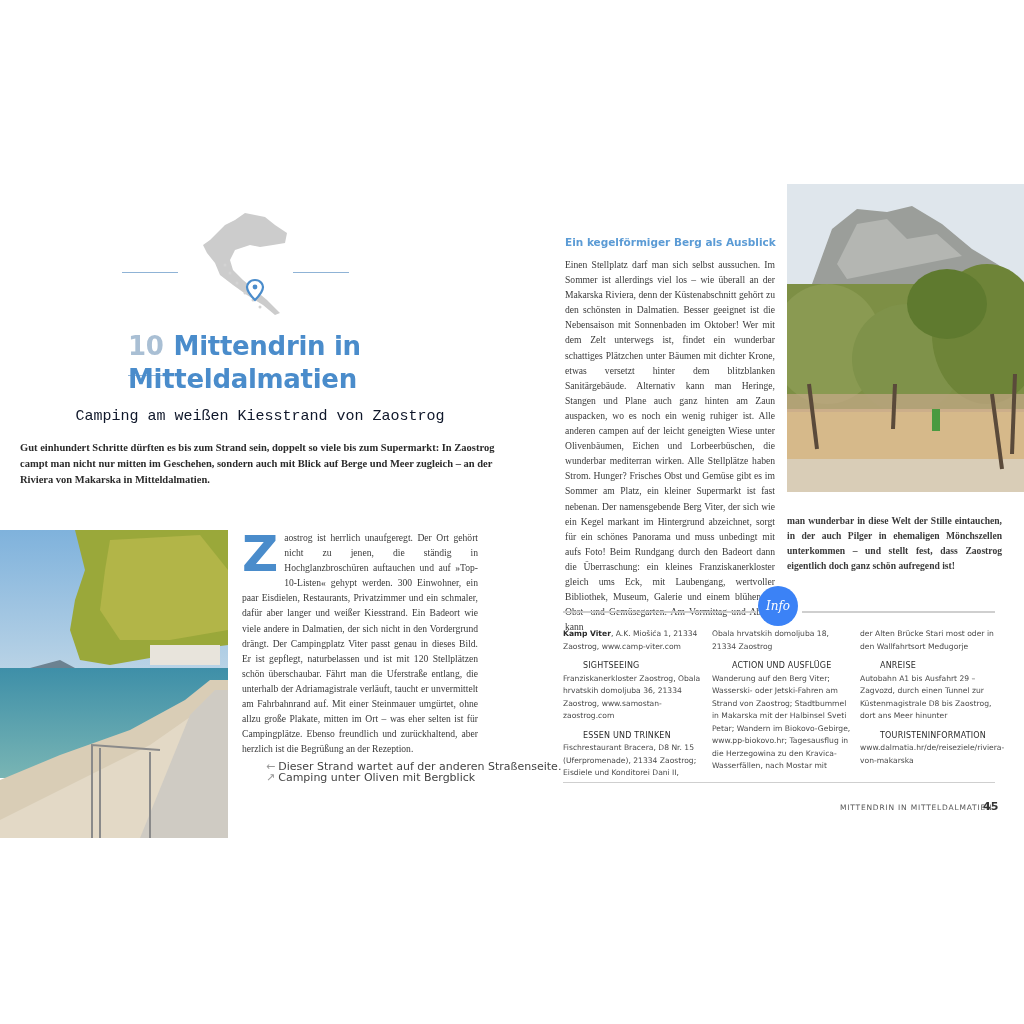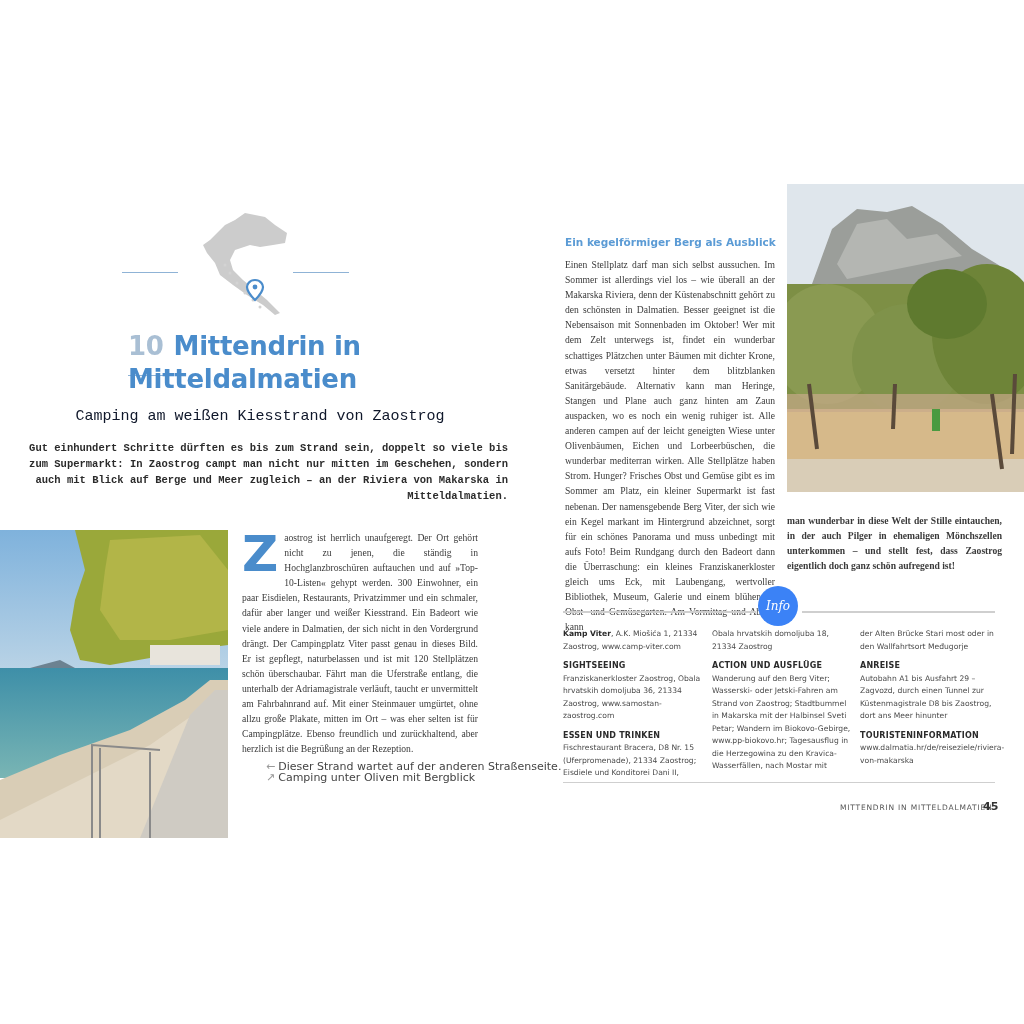--- a/index.html
+++ b/index.html
@@ -4,42 +4,42 @@
 <style>
   html, body { margin:0; padding:0; background:#ffffff; }
   body { width:1024px; height:1024px; position:relative; overflow:hidden; font-family:"Liberation Sans", sans-serif; color:#2b2b2b; }
 
   
   .hline { position:absolute; height:1px; background:#8fb3d6; }
   .map { position:absolute; left:175px; top:205px; width:120px; height:115px; }
   .chapter-title { position:absolute; left:128px; top:330px; width:260px; color:#4a8ccb; font-weight:bold; font-size:26px; line-height:33px; font-family:"DejaVu Sans", sans-serif; letter-spacing:-0.3px; }
   .chapter-num { color:#a9bfd4; font-weight:bold; margin-right:10px; border-bottom:1px solid #8fb3d6; padding-bottom:14px; }
   .subtitle { position:absolute; left:20px; top:408px; width:480px; text-align:center; font-size:15px; color:#0f172a; font-family:Liberation Mono, monospace; }
-  .lead { position:absolute; left:20px; top:440px; width:480px; text-align:right; font-size:10.5px; line-height:16px; font-weight:bold; color:#2b2b2b; font-family:Liberation Mono, monospace;margin-left:8px; }
+  .lead { position:absolute; left:20px; top:440px; width:480px; text-align:left; font-size:10.5px; line-height:16px; font-weight:bold; color:#2b2b2b; font-family:Liberation Serif, serif; }
 
   
   .photo-beach { position:absolute; left:0; top:530px; width:228px; height:308px; overflow:hidden; }
   .photo-camp { position:absolute; left:787px; top:184px; width:237px; height:308px; overflow:hidden; }
 
   
   .serif { font-family:"Liberation Serif", serif; font-size:9.6px; line-height:15.1px; color:#3a3a3a; text-align:justify; }
   .col-left { position:absolute; left:242px; top:530px; width:236px; }
   .dropcap { float:left; font-family:"DejaVu Sans", sans-serif; font-weight:bold; color:#4a8ccb; font-size:50px; line-height:44px; margin:2px 6px 0 0; }
   .captions { position:absolute; left:266px; top:761px; font-size:11px; line-height:11px; color:#444; font-family:"DejaVu Sans", sans-serif; }
   .captions span.arrow { color:#999; margin-right:3px; }
 
   .sec-head { position:absolute; left:565px; top:236px; font-size:10.5px; font-weight:bold; color:#5b9bd5; font-family:"DejaVu Sans", sans-serif; }
   .col-mid { position:absolute; left:565px; top:257px; width:210px; }
   .col-right { position:absolute; left:787px; top:513px; width:215px;font-weight:bold; }
 
   
   .info-line { position:absolute; height:2px; background:#cfcfcf; }
   .info-badge { position:absolute; left:758px; top:586px; width:40px; height:40px; border-radius:50%; background:#3b82f6; color:#fff; font-family:"DejaVu Serif", serif; font-style:italic; font-size:12px; display:flex; align-items:center; justify-content:center; }
   .info-col { position:absolute; font-family:"DejaVu Sans", sans-serif; font-size:7.6px; line-height:12.5px; color:#4a4a4a; }
-  .info-col .h { font-weight:bold; color:#2b2b2b; font-size:8px; letter-spacing:0.2px; }
+  .info-col .h { font-weight:normal; color:#2b2b2b; font-size:8px; letter-spacing:0.2px;margin-left:20px; }
   .info-col b { color:#2b2b2b; }
   .info-col p { margin:0 0 7px 0; }
   .info-bottom-line { position:absolute; left:563px; top:782px; width:432px; height:1px; background:#cfcfcf; }
 
   .footer { position:absolute; left:840px; top:803px; font-size:7.5px; letter-spacing:0.8px; color:#555; font-family:"DejaVu Sans", sans-serif; }
   .page-num { position:absolute; left:983px; top:800px; font-size:11px; font-weight:bold; color:#333; font-family:"DejaVu Sans", sans-serif; }
 </style>
 </head>
 <body>
 

